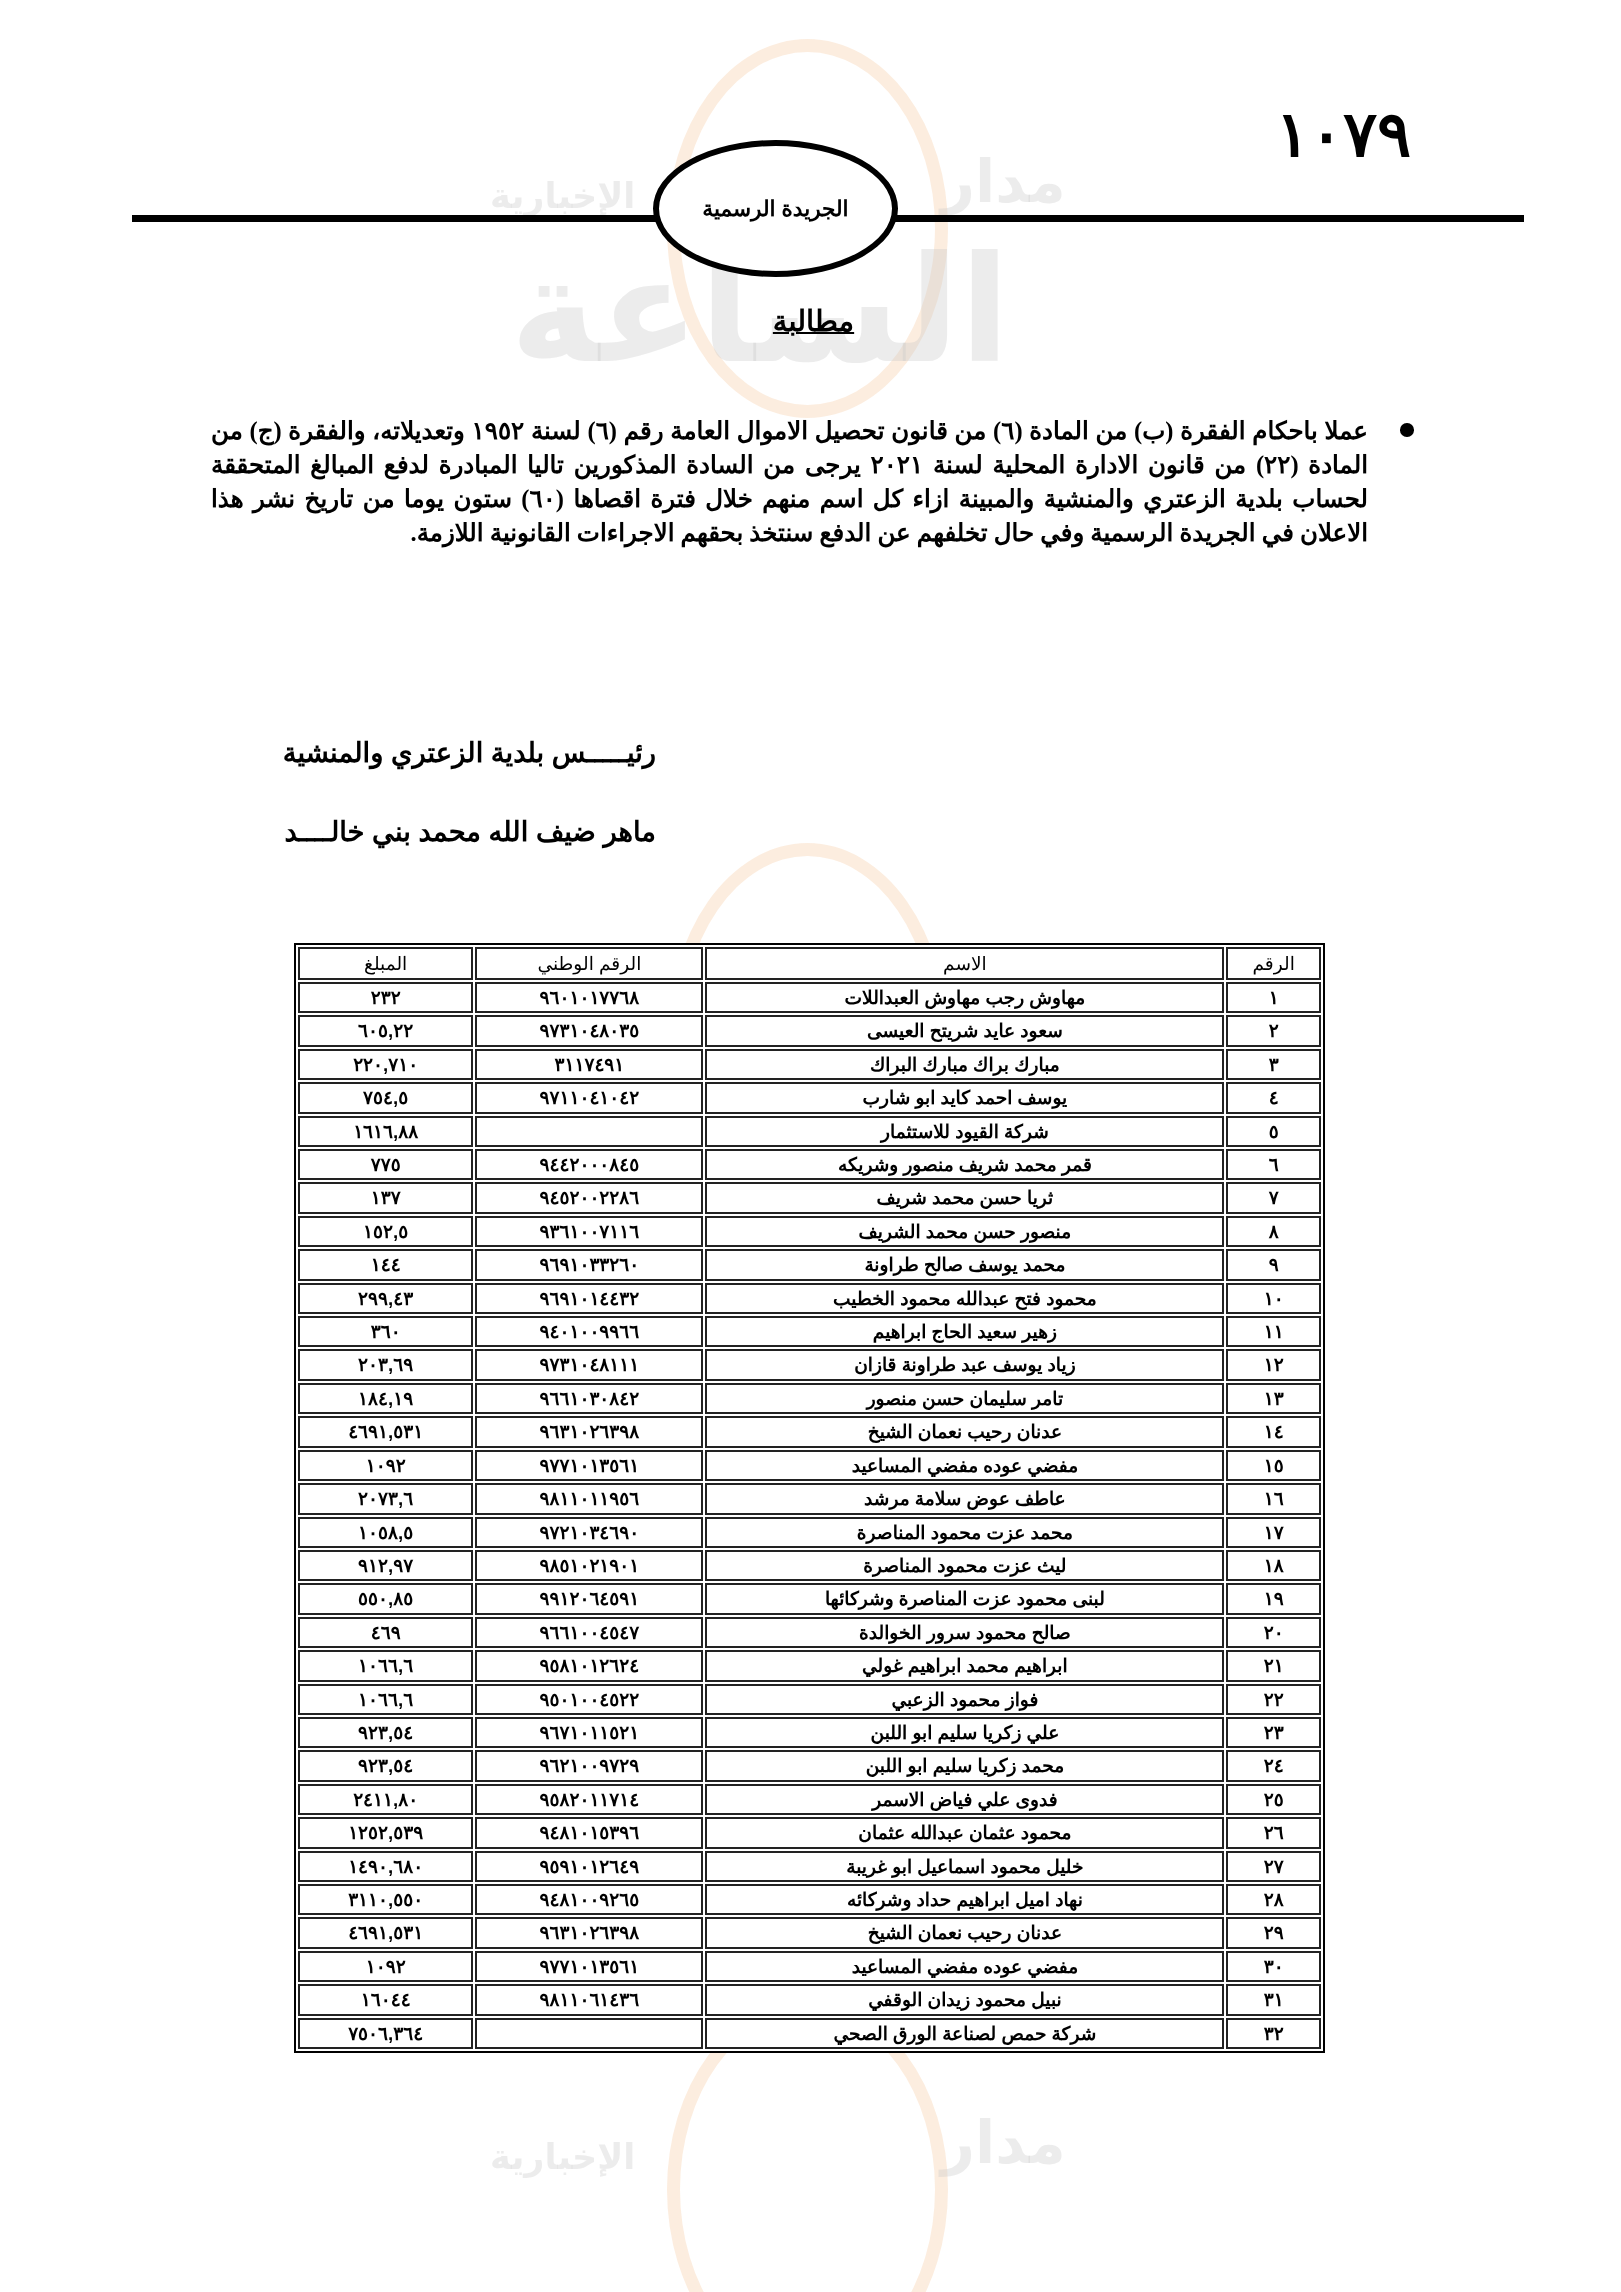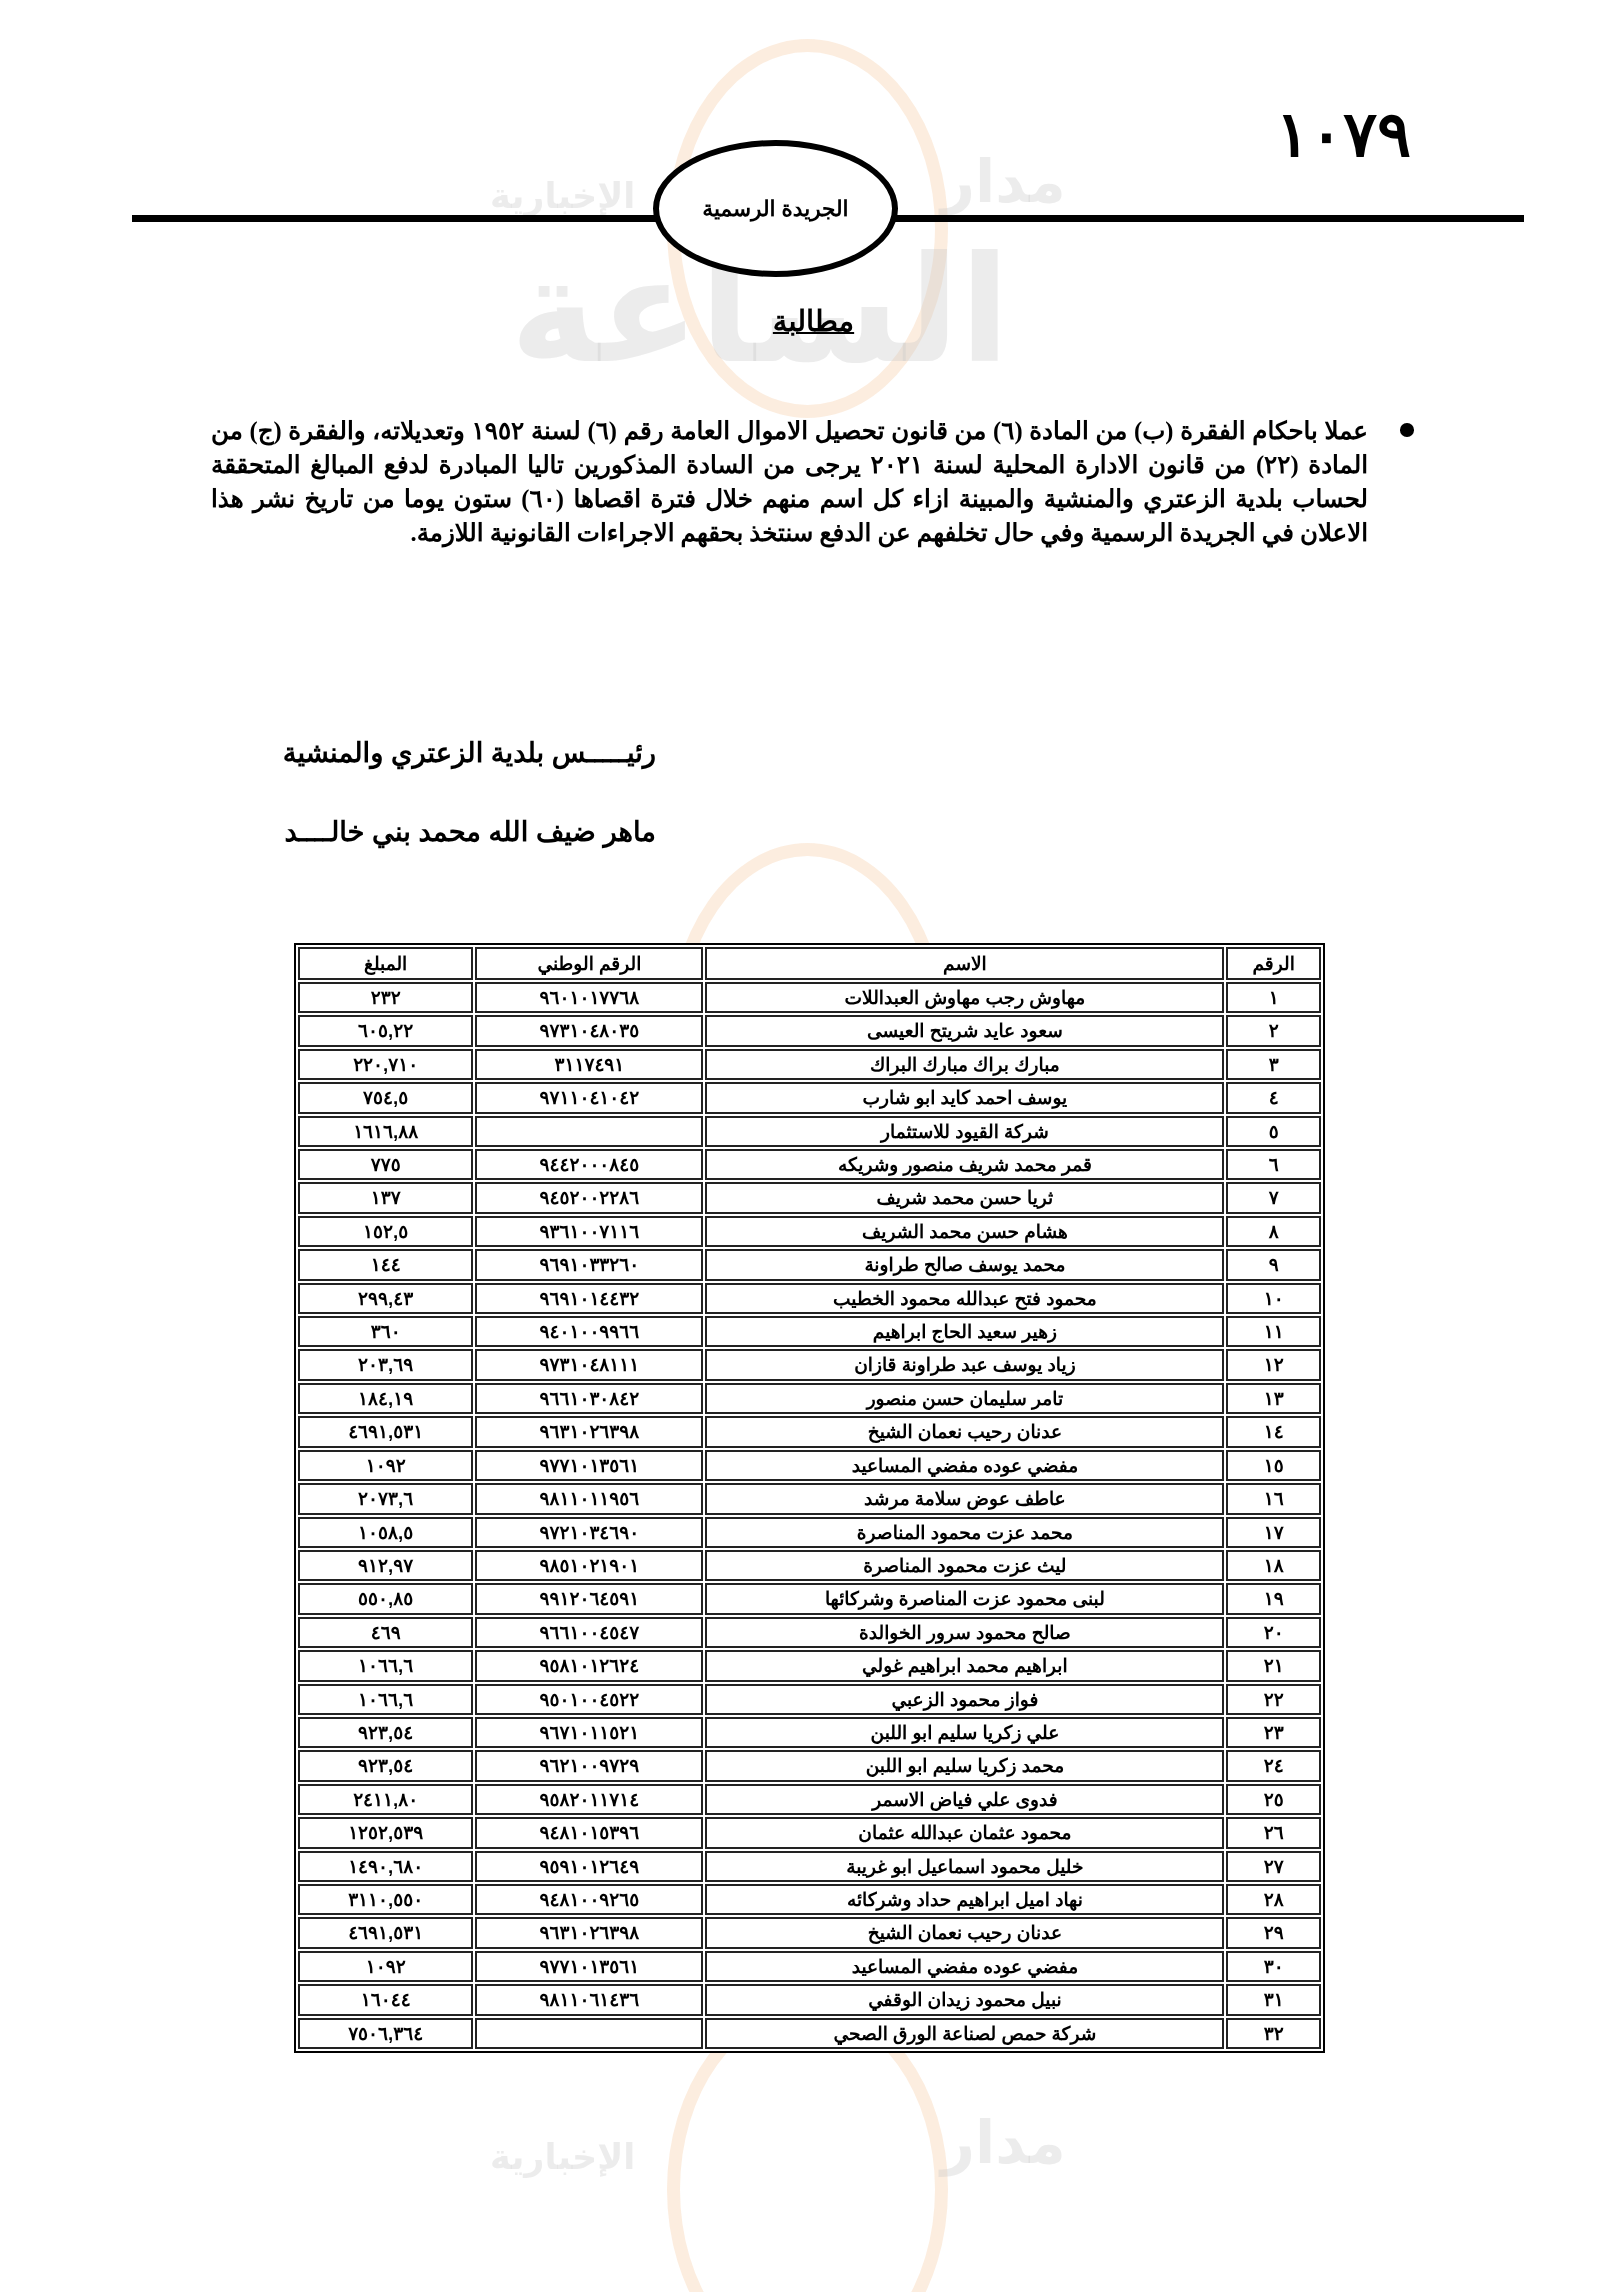--- a/index.html
+++ b/index.html
@@ -18,21 +18,21 @@
            font-family:Liberation Serif, serif; font-weight:bold; font-size:29px; text-decoration:underline; text-decoration-thickness:2px; }
   .body-text { position:absolute; top:414px; left:211px; width:1157px; direction:rtl; text-align:justify;
                font-family:Liberation Serif, serif; font-weight:bold; font-size:24.5px; line-height:34px; text-align-last:right; }
   .bullet { position:absolute; top:423px; left:1400px; width:13.7px; height:13.7px; background:#000; border-radius:50%; }
   .signature { position:absolute; left:225px; width:431px; direction:rtl; text-align:right;
                font-family:"Liberation Sans", sans-serif; font-weight:bold; font-size:27.4px; }
   table.claims { position:absolute; left:294px; top:943px; width:1031px; border-collapse:separate; border-spacing:2px;
                  border:2.9px double #000; direction:rtl; background:#fff; }
   table.claims td, table.claims th { border:2px solid #222; height:27.4px; padding:0; text-align:center;
                  font-family:"Liberation Sans", sans-serif; font-weight:bold; font-size:18.6px; line-height:27.4px; }
-  table.claims th { font-weight:bold; font-size:18.6px; height:29px;margin-left:46px; }
+  table.claims th { font-weight:normal; font-size:18.6px; height:29px;margin-left:46px; }
   .col-no { width:91px; } .col-name { width:518px; } .col-nid { width:225px; } .col-amt { width:172px; }
   td.num { font-family:"DejaVu Sans", sans-serif; font-size:16.7px; letter-spacing:2.9px; direction:ltr; unicode-bidi:plaintext; }
 </style>
 </head>
 <body>
 
 <div class="watermark" style="top:39px;height:372px;">
   <div class="wm-ring" style="left:59px;top:0;width:255px;height:353px;"></div>
   <div class="wm-text" style="left:333px;top:108px;font-size:59px;">مدار</div>
   <div class="wm-text" style="left:-118px;top:137px;font-size:35px;">الإخبارية</div>
@@ -110,21 +110,21 @@
         <td class="num">٧٧٥</td>
       </tr>
       <tr>
         <td>٧</td>
         <td>ثريا حسن محمد شريف</td>
         <td class="num">٩٤٥٢٠٠٢٢٨٦</td>
         <td class="num">١٣٧</td>
       </tr>
       <tr>
         <td>٨</td>
-        <td>هشام حسن محمد الشريف</td>
+        <td>منصور حسن محمد الشريف</td>
         <td class="num">٩٣٦١٠٠٧١١٦</td>
         <td class="num">١٥٢,٥</td>
       </tr>
       <tr>
         <td>٩</td>
         <td>محمد يوسف صالح طراونة</td>
         <td class="num">٩٦٩١٠٣٣٢٦٠</td>
         <td class="num">١٤٤</td>
       </tr>
       <tr>

